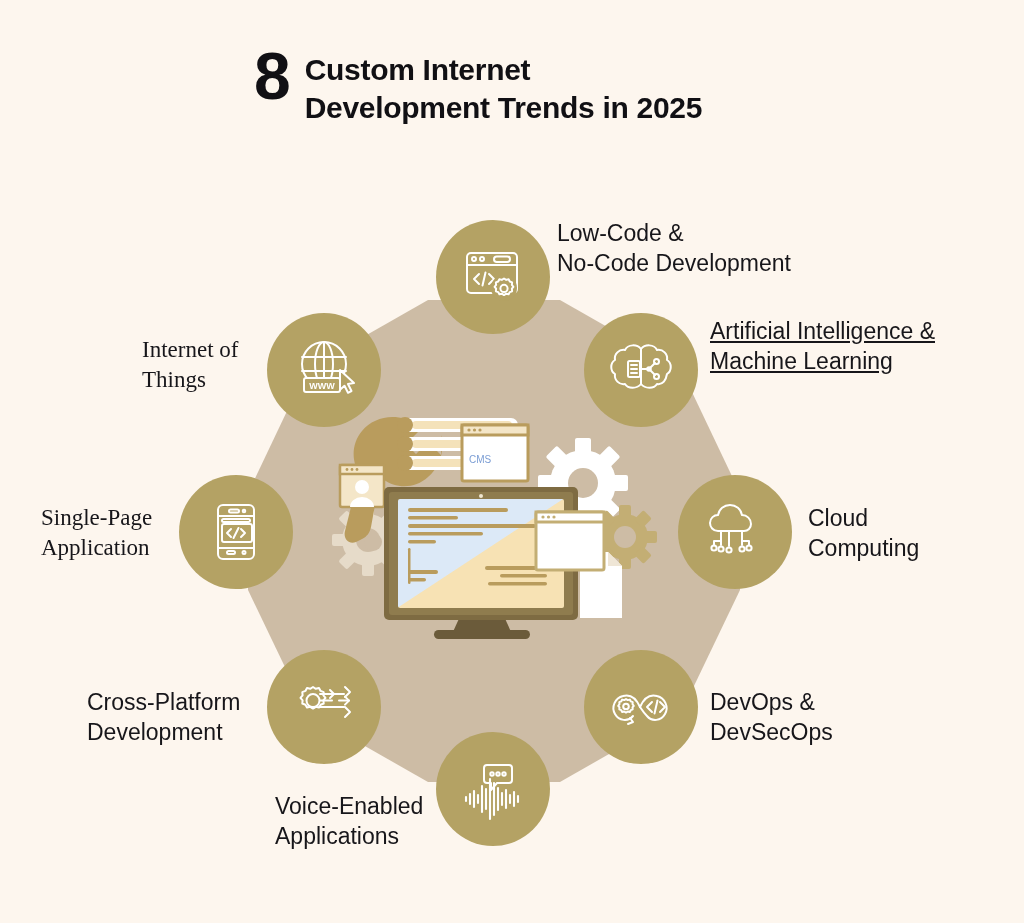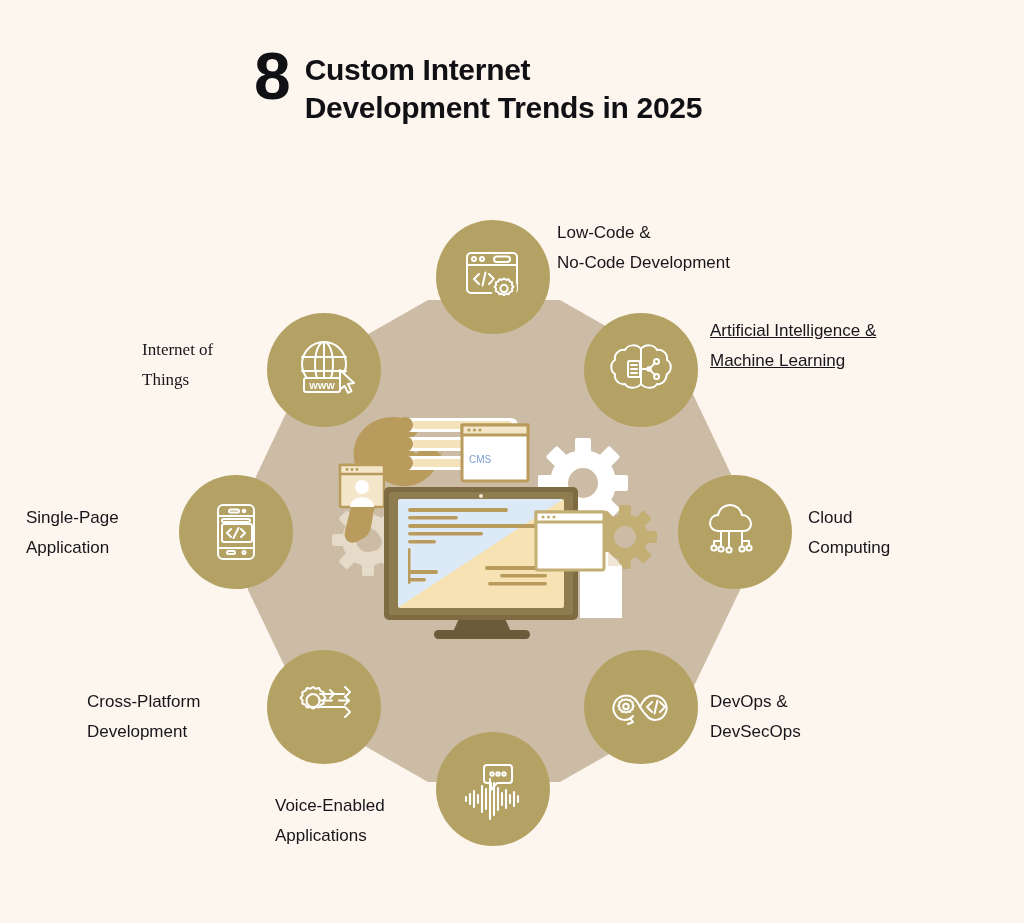--- a/index.html
+++ b/index.html
@@ -25,32 +25,32 @@
     font-size:30px;font-weight:700;color:#111014;
     line-height:1.28;letter-spacing:-0.3px;padding-top:7px;
   }
 
   
   #art{position:absolute;left:0;top:0;width:1024px;height:923px;}
 
   
   .label{
     position:absolute;
-    font-size:17px;line-height:30px;
+    font-size:23px;line-height:30px;
     color:#17161a;white-space:pre-line;
   }
   .label.right{text-align:left;}
   .label.left{text-align:left;}
   .lbl-lowcode{left:557px;top:218px;}
   .lbl-ai{left:710px;top:316px;text-decoration:underline;}
   .lbl-cloud{left:808px;top:503px;}
   .lbl-devops{left:710px;top:687px;}
   .lbl-voice{left:275px;top:791px;width:250px;}
   .lbl-cross{left:87px;top:687px;width:230px;}
-  .lbl-spa{left:26px;top:503px;width:220px;}
+  .lbl-spa{left:41px;top:503px;width:220px;font-family:Liberation Serif, serif;}
   .lbl-iot{left:142px;top:335px;width:200px;font-family:Liberation Serif, serif;}
 </style>
 </head>
 <body>
 
 <div id="stage">
 
   <div class="title-wrap">
     <div class="big-number">8</div>
     <div class="title-lines">

